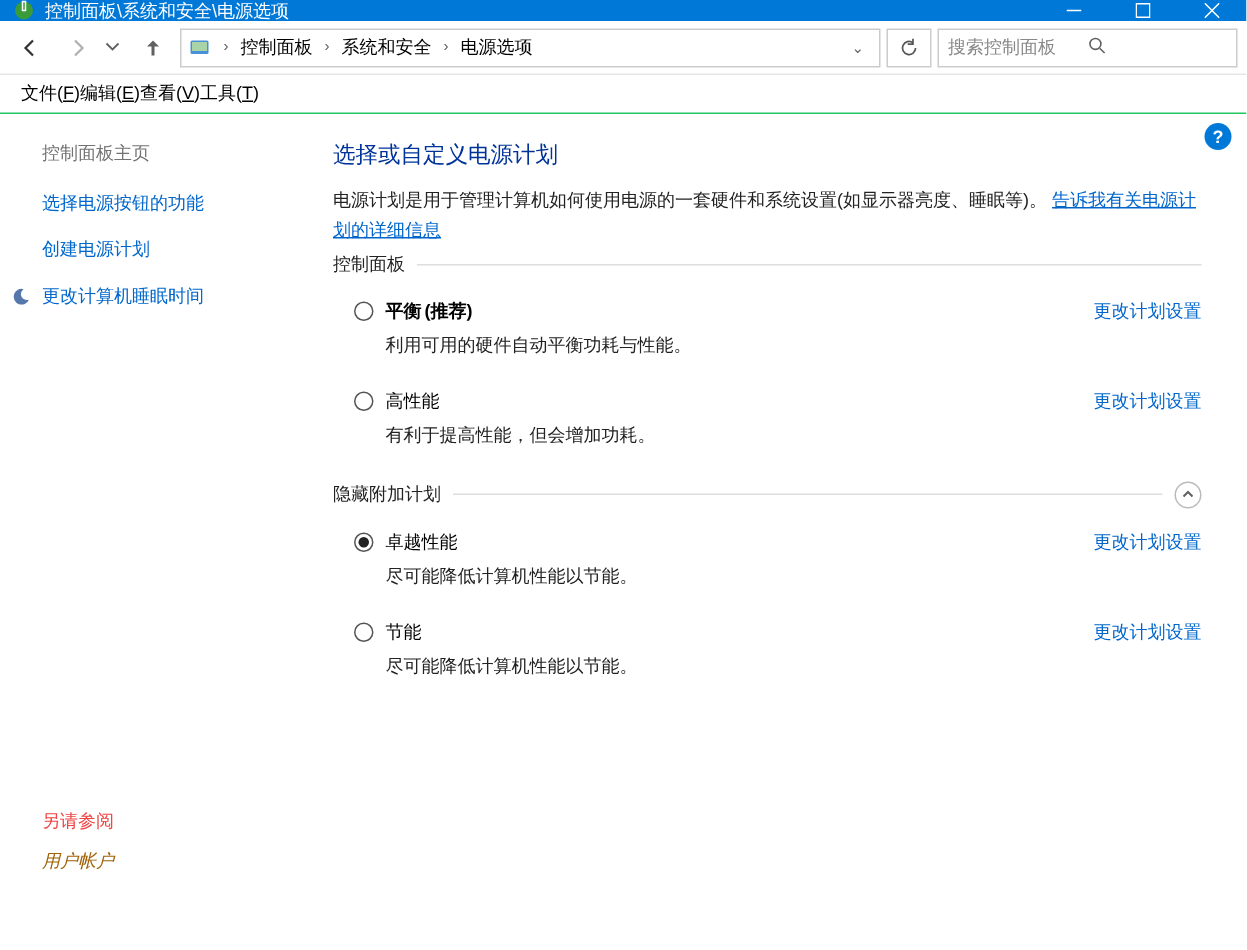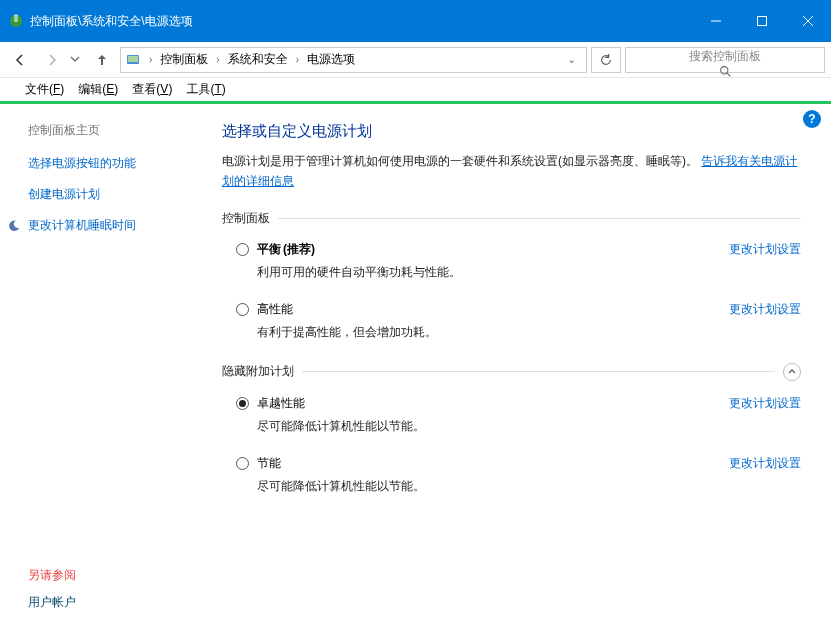--- a/index.html
+++ b/index.html
@@ -1,56 +1,56 @@
 <!DOCTYPE html>
 <html><head>
 <meta charset="utf-8">
 <style>
 * { margin: 0; padding: 0; box-sizing: border-box; font-family: "Microsoft YaHei", "Segoe UI", sans-serif; }
 body { width: 831px; height: 633px; background: #fff; font-size: 12px; overflow: hidden; }
 
-.titlebar { background: #0078d7; height: 42px; display: flex; align-items: center; color: #fff; padding-left: 8px; }
+.titlebar { background: #0078d7; height: 14px; display: flex; align-items: center; color: #fff; padding-left: 8px; }
 .titlebar .icon-slot { width: 16px; height: 16px; margin-right: 6px; display: flex; align-items: center; justify-content: center; }
 .titlebar .title-text { flex: 1; font-size: 12px; }
 .wbtns { display: flex; }
 .wbtn { width: 46px; height: 30px; display: flex; align-items: center; justify-content: center; cursor: pointer; }
 
 .addrbar { height: 36px; display: flex; align-items: center; padding: 0 6px; gap: 4px; border-bottom: 1px solid #e6e6e6; }
 .navarrow { width: 28px; height: 28px; display: flex; align-items: center; justify-content: center; color: #606060; cursor: pointer; }
 .navarrow.disabled { color: #b0b0b0; cursor: default; }
 .dd-arrow { width: 14px; color: #606060; cursor: pointer; }
 .upbtn { width: 28px; height: 28px; display: flex; align-items: center; justify-content: center; color: #606060; cursor: pointer; }
 .crumbs { flex: 1; height: 26px; border: 1px solid #ccc; display: flex; align-items: center; padding: 0 4px; gap: 2px; }
 .crumbs .sm-icon { width: 16px; height: 16px; margin-right: 4px; }
 .crumb-sep { color: #606060; padding: 0 2px; font-size: 10px; }
 .crumb-link { padding: 2px 4px; cursor: pointer; }
 .crumbs .spacer { flex: 1; }
 .crumbs .chev { color: #606060; padding: 0 6px; cursor: pointer; font-size: 10px; }
 .refresh { width: 30px; height: 26px; border: 1px solid #ccc; display: flex; align-items: center; justify-content: center; cursor: pointer; }
-.searchbox { width: 200px; height: 26px; border: 1px solid #ccc; display: flex; align-items: center; padding: 0 6px; color: #888; flex-direction: column; }
+.searchbox { width: 200px; height: 26px; border: 1px solid #ccc; display: flex; align-items: center; padding: 0 6px; color: #888; }
 .searchbox span { flex: 1; }
 .searchbox .sicon { color: #606060; }
 
-.menubar { height: 26px; display: flex; align-items: center; padding: 0 25px; gap: 14px; border-bottom: 3px solid #22c55e; }
+.menubar { height: 26px; display: flex; align-items: center; padding: 0 14px; border-bottom: 1px solid #22c55e; }
 .menuitem { cursor: pointer; }
 .menuitem u { text-decoration: underline; }
 
 .body { display: flex; height: calc(633px - 30px - 36px - 26px); position: relative; }
 .leftnav { width: 210px; padding: 18px 14px 14px 28px; display: flex; flex-direction: column; }
 .leftnav .toplink { color: #737373; margin-bottom: 16px; cursor: pointer; }
 .leftnav .sidelink { color: #0066cc; margin-bottom: 14px; cursor: pointer; display: flex; align-items: center; gap: 6px; margin-left: -18px; padding-left: 18px; position: relative; }
 .leftnav .sidelink .side-icon { position: absolute; left: -4px; width: 16px; height: 16px; display: flex; align-items: center; justify-content: center; }
 .leftnav .footer { margin-top: auto; padding-bottom: 20px; }
 .leftnav .footer .heading { color: #ef4444; margin-bottom: 10px; }
-.leftnav .footer .flink { color: #0c4a6e; cursor: pointer; }
+.leftnav .footer .flink { color: #a16207; cursor: pointer; font-style: italic; }
 
 .main { flex: 1; padding: 18px 30px 12px 12px; position: relative; }
 .help-icon { position: absolute; top: 6px; right: 10px; width: 18px; height: 18px; border-radius: 50%; background: #0078d7; color: #fff; display: flex; align-items: center; justify-content: center; font-size: 12px; font-weight: bold; cursor: pointer; }
 .main h1 { color: #003399; font-size: 15px; font-weight: normal; margin-bottom: 10px; }
-.main .intro { color: #222; line-height: 1.7; margin-bottom: 18px; }
+.main .intro { color: #222; line-height: 1.7; margin-bottom: 4px; }
 .main .intro a { color: #0066cc; text-decoration: underline; cursor: pointer; }
 
 .groupset { border: none; margin-bottom: 22px; }
 .groupset .legend-row { display: flex; align-items: center; gap: 8px; margin-bottom: 14px; }
 .groupset .legend-row .lbl { color: #222; white-space: nowrap; }
 .groupset .legend-row .line { flex: 1; height: 1px; background: #ddd; }
 .collapse-btn { width: 18px; height: 18px; border: 1px solid #bbb; border-radius: 50%; display: flex; align-items: center; justify-content: center; cursor: pointer; color: #606060; font-size: 10px; background: #fff; }
 
 .plan { margin: 0 0 20px 14px; }
 .plan .plan-head { display: flex; align-items: center; }

